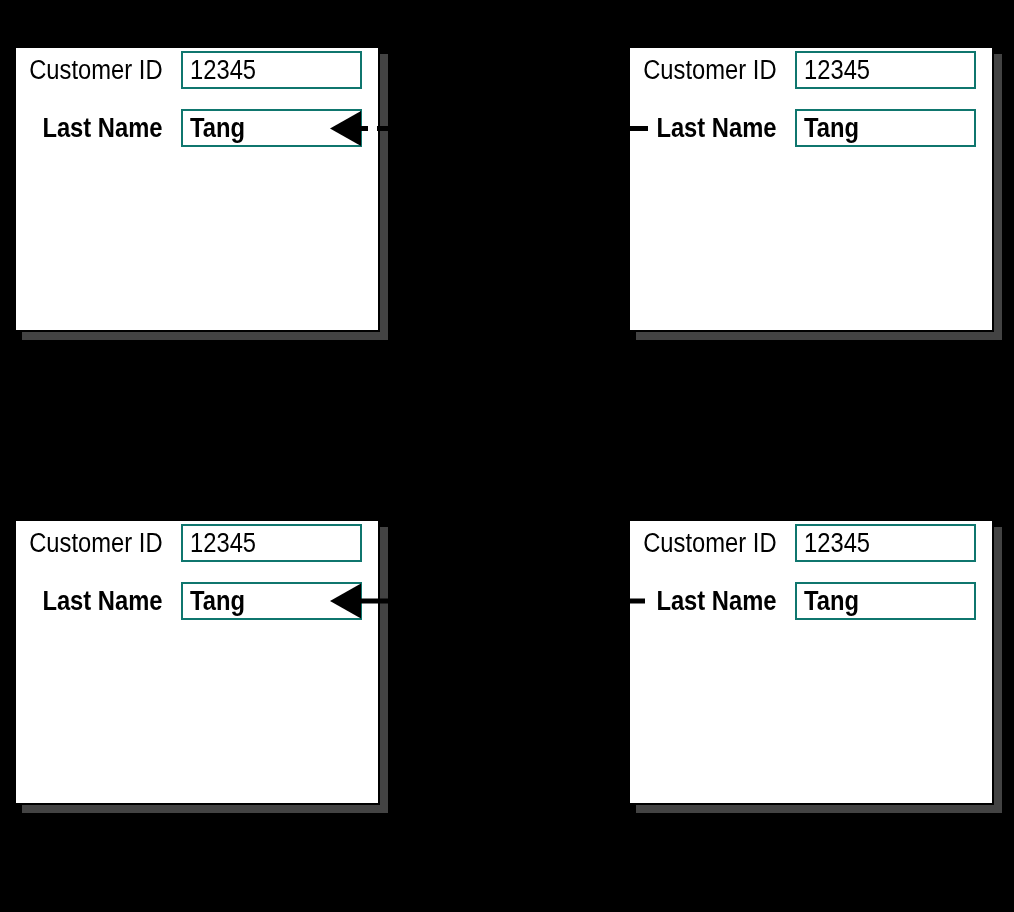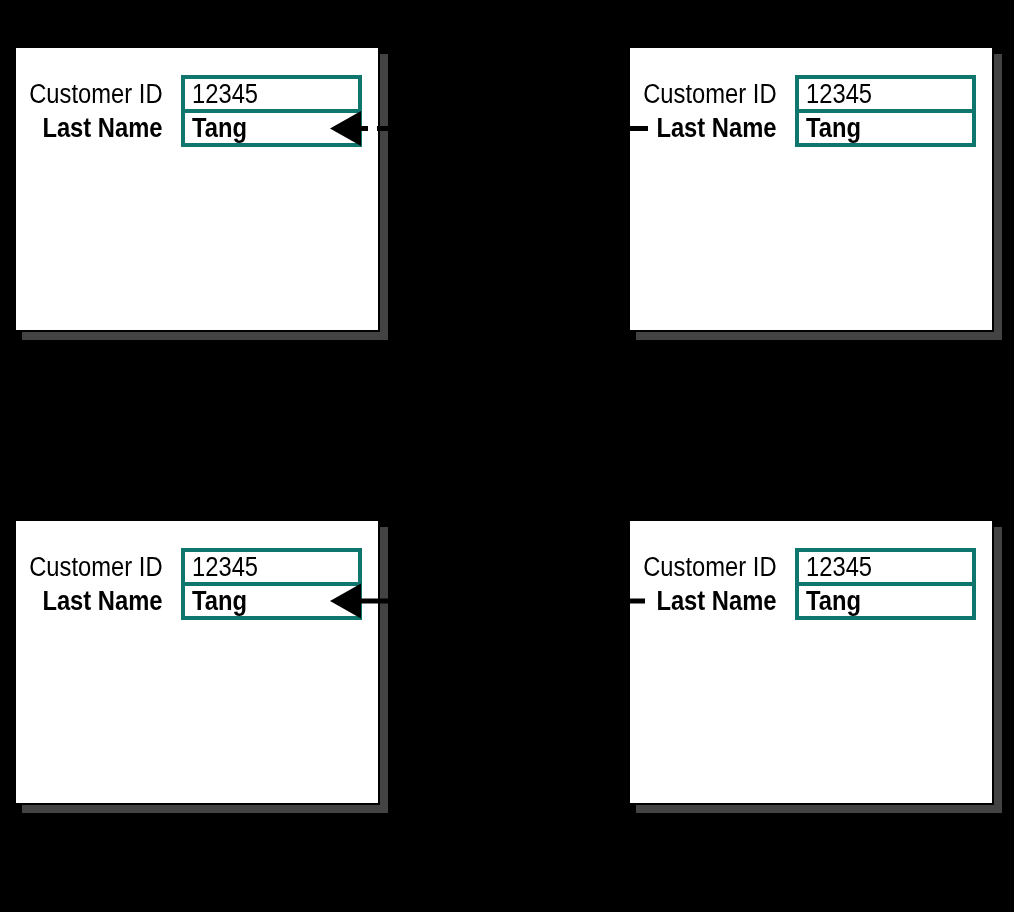--- a/index.html
+++ b/index.html
@@ -40,30 +40,30 @@
     justify-content: flex-end;
     font-size: 27px;
     color: #000000;
     white-space: nowrap;
   }
   .lbl span {
     transform: scaleX(0.88);
     transform-origin: 100% 50%;
     display: inline-block;
   }
-  .row1 { top: 27px; }
+  .row1 { top: 3px; }
   .row2 { top: 61px; font-weight: bold; }
 
   .field {
     position: absolute;
     left: 165px;
     width: 181px;
     height: 38px;
     box-sizing: border-box;
-    border: 4px solid #0f766e;
+    border: 2px solid #0f766e;
     background: #ffffff;
     display: flex;
     align-items: center;
     padding-left: 7px;
     font-size: 27px;
     color: #000000;
     white-space: nowrap;
     overflow: hidden;
   }
   .field span {

